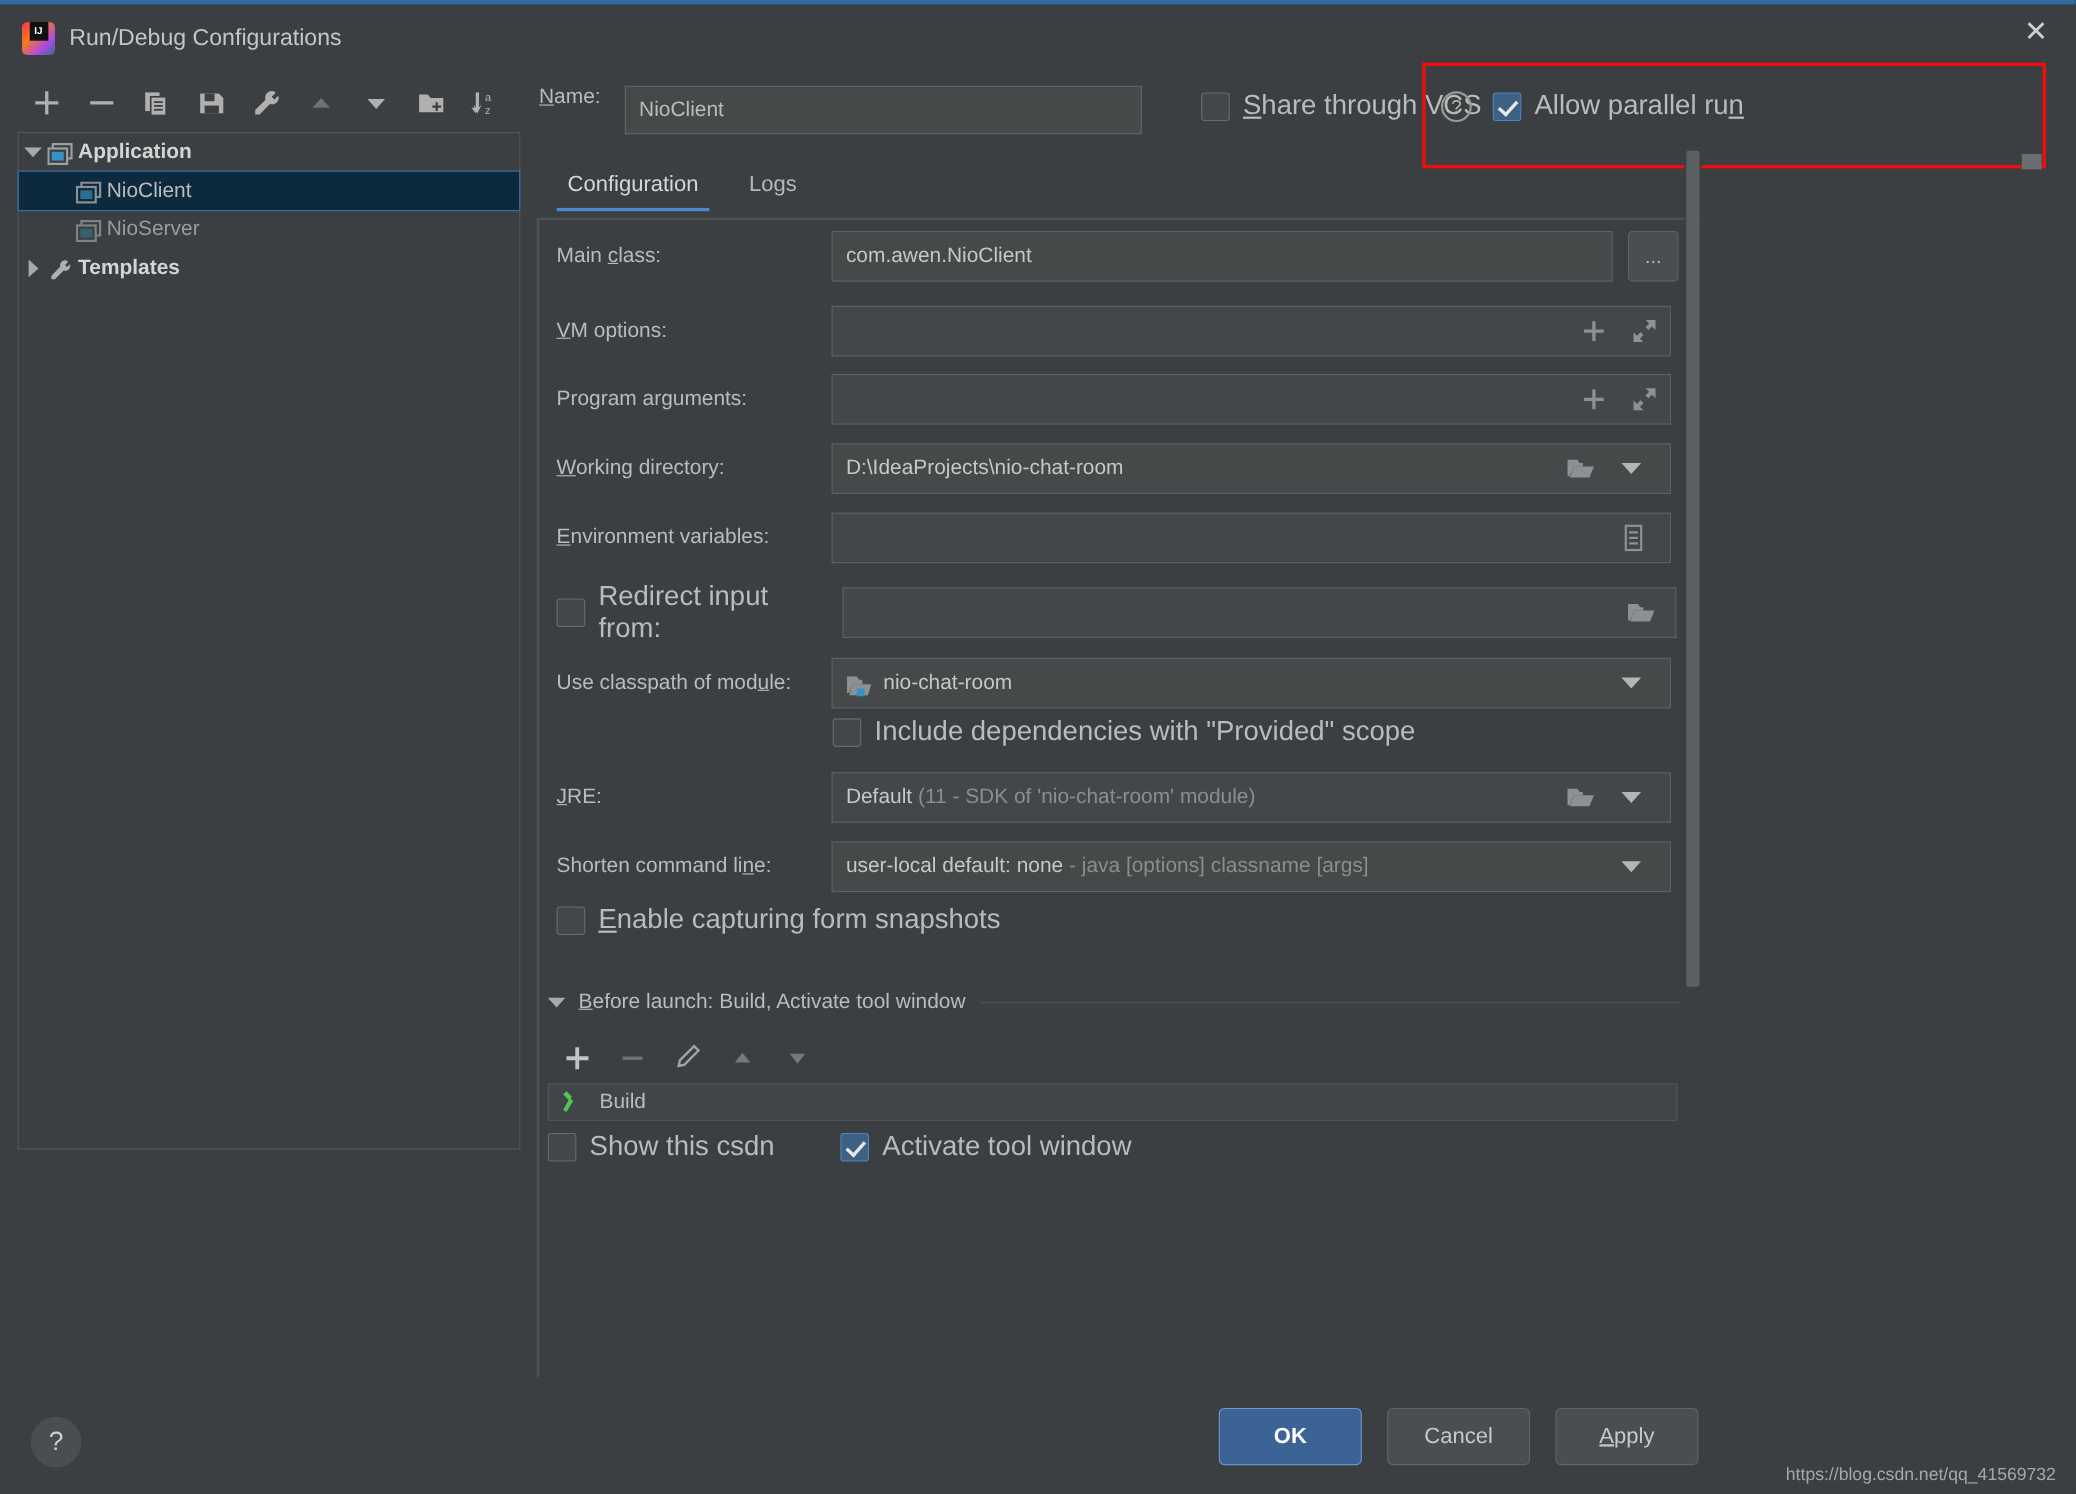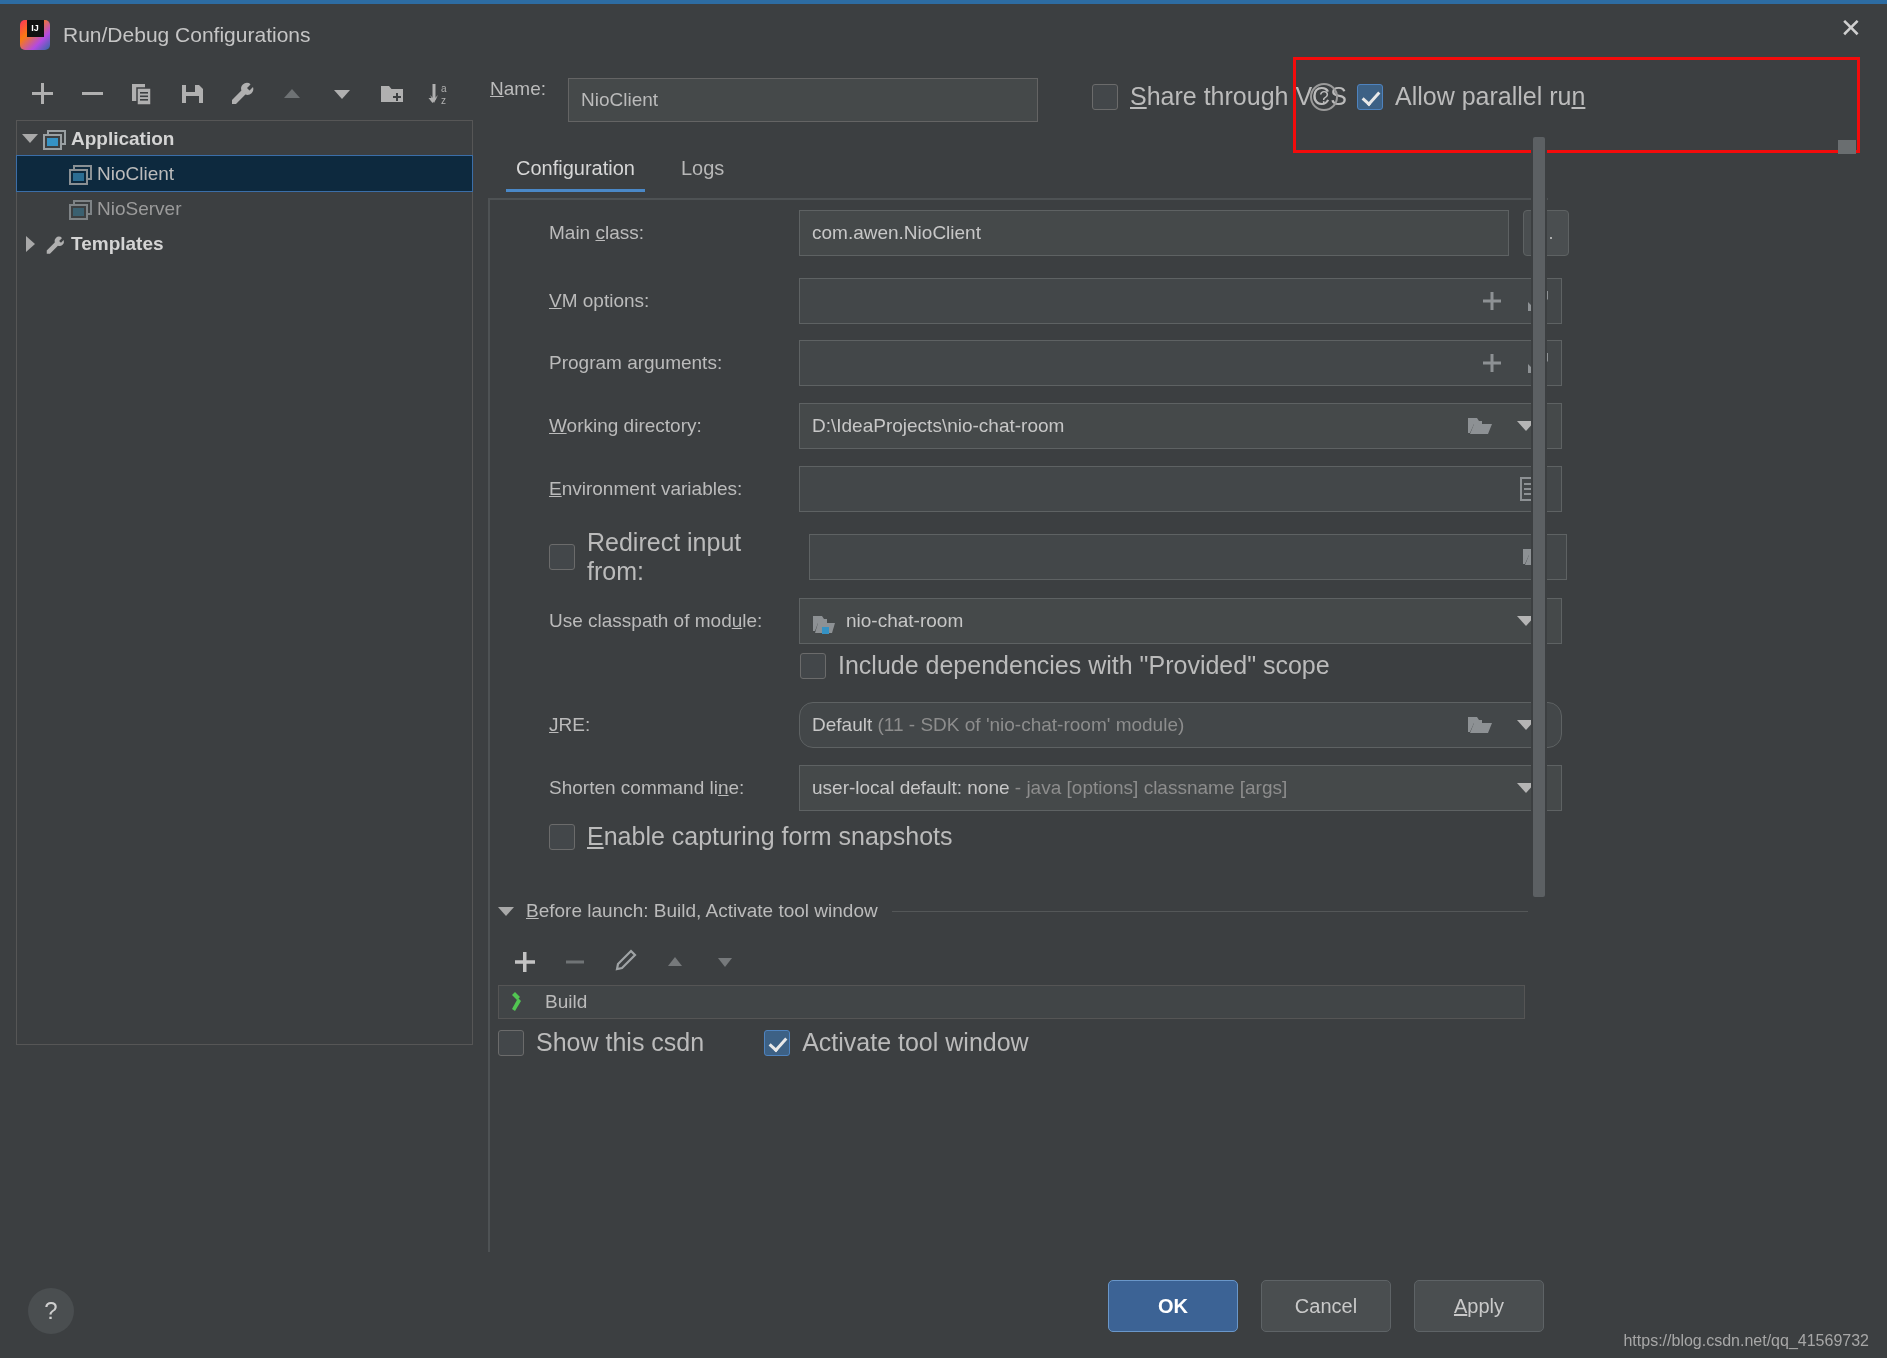--- a/index.html
+++ b/index.html
@@ -119,21 +119,21 @@
     font-size: 20px; color: #b7b7b7; padding: 0 10px 12px 10px; margin-right: 26px;
     cursor: pointer; position: relative;
   }
   .tab.active { color: #d7d7d7; }
   .tab.active::after {
     content: ""; position: absolute; left: 0; right: 0; bottom: 0; height: 3px; background: #4a88c7;
   }
   .tabsep {
     position: absolute; left: 490px; top: 198px; width: 1058px; height: 2px; background: #4e5254;
   }
-  .frow { position: absolute; display: flex; align-items: center; margin-left: 43px; }
+  .frow { position: absolute; display: flex; align-items: center; }
   .frow .lbl { width: 250px; flex: 0 0 auto; }
 
   .inp {
     background: #45494a; border: 1px solid #5e6263; height: 46px; line-height: 44px;
     font-size: 19px; color: #c7c7c7; padding: 0 12px; position: relative;
     font-family: "Liberation Sans", sans-serif;
   }
   .inp.filled { background: #45494a; }
   .inp.blank { background: #434749; }
 
@@ -457,21 +457,21 @@
     </div>
   </div>
 
   <div class="frow" style="left:757px; top:651px;">
     <span class="cb"></span>
     <span class="cb-label">Include dependencies with "Provided" scope</span>
   </div>
 
   <div class="frow" style="left:506px; top:702px; width:1020px;">
     <span class="lbl"><span class="u">J</span>RE:</span>
-    <div class="inp blank" style="width:763px; display:flex; align-items:center; justify-content:space-between;border-radius:14px;">
+    <div class="inp blank" style="width:763px; display:flex; align-items:center; justify-content:space-between;">
       <span>
         <span>Default</span>
         <span class="greyhint">(11 - SDK of 'nio-chat-room' module)</span>
       </span>
       <span style="display:flex">
         <span class="icobox">
           <svg width="26" height="24" viewBox="0 0 26 24">
               <path d="M2 4h8l2 3h3v3H7l-4 9H1V4z" fill="#8d9194"></path>
               <path d="M7 10h18l-4 10H3z" fill="#8d9194"></path>
             </svg>

